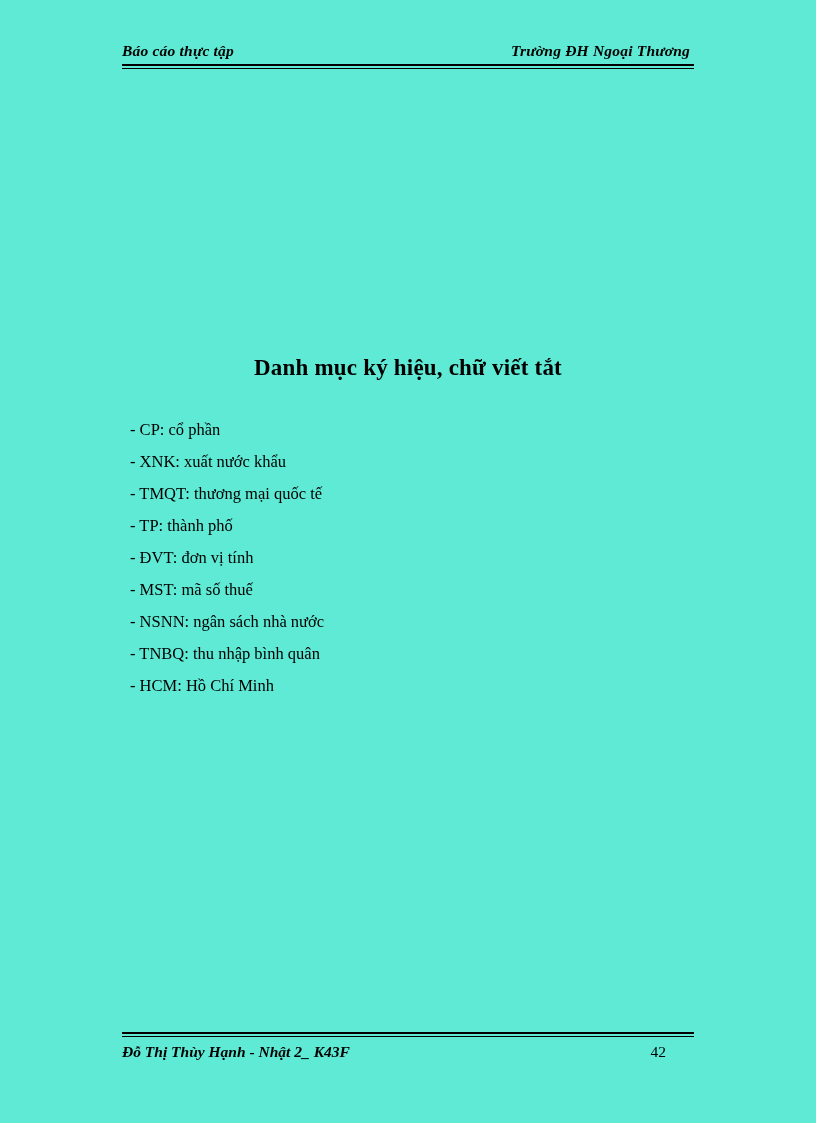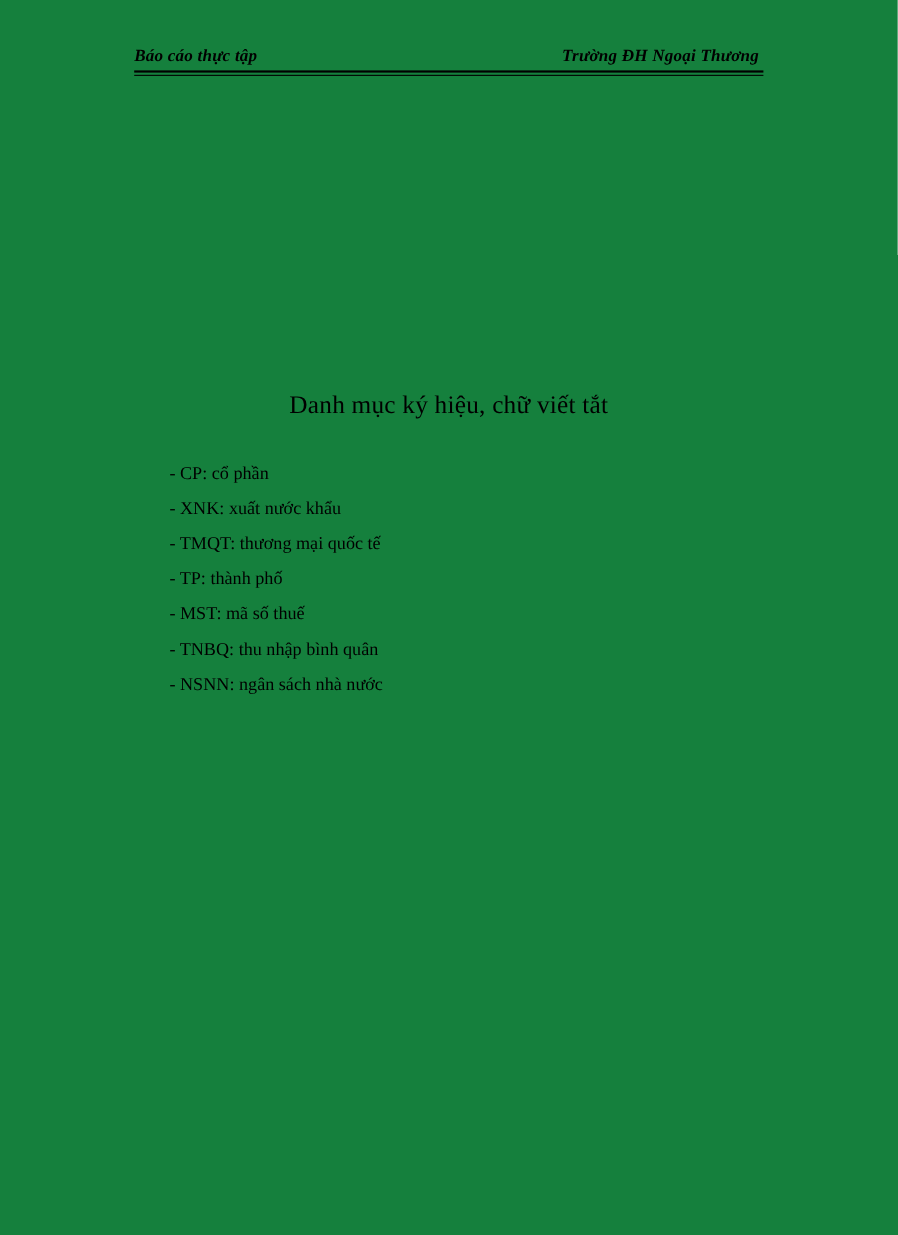--- a/index.html
+++ b/index.html
@@ -11,21 +11,21 @@
     width: 816px;
     height: 1123px;
     font-family: "Liberation Serif", serif;
     color: #000000;
     position: relative;
     overflow: hidden;
   }
   .page {
     position: absolute;
     inset: 0;
-    background: #15803d;
+    background: #5eead4;
   }
 
   
   .header {
     position: absolute;
     left: 122px;
     top: 42px;
     width: 572px;
   }
   .header-row {
@@ -47,28 +47,28 @@
   }
 
   
   .doc-title {
     position: absolute;
     top: 355px;
     left: 0;
     width: 816px;
     text-align: center;
     font-size: 23px;
-    font-weight: normal;
+    font-weight: bold;
     letter-spacing: 0.2px;
   }
 
   
   .abbr-list {
     position: absolute;
-    left: 154px;
+    left: 130px;
     top: 414px;
     width: 560px;
   }
   .abbr-item {
     font-size: 16.5px;
     line-height: 32px;
     white-space: nowrap;
   }
 
   
@@ -113,19 +113,28 @@
     <div class="header-rule"></div>
   </div>
 
   <div class="doc-title">Danh mục ký hiệu, chữ viết tắt</div>
 
   <div class="abbr-list">
     <div class="abbr-item">- CP: cổ phần</div>
     <div class="abbr-item">- XNK: xuất nước khẩu</div>
     <div class="abbr-item">- TMQT: thương mại quốc tế</div>
     <div class="abbr-item">- TP: thành phố</div>
+    <div class="abbr-item">- ĐVT: đơn vị tính</div>
     <div class="abbr-item">- MST: mã số thuế</div>
+    <div class="abbr-item">- NSNN: ngân sách nhà nước</div>
     <div class="abbr-item">- TNBQ: thu nhập bình quân</div>
-    <div class="abbr-item">- NSNN: ngân sách nhà nước</div>
+    <div class="abbr-item">- HCM: Hồ Chí Minh</div>
   </div>
 
+  <div class="footer">
+    <div class="footer-rule"></div>
+    <div class="footer-row">
+      <span class="footer-left">Đỗ Thị Thùy Hạnh - Nhật 2_ K43F</span>
+      <span class="footer-page">42</span>
+    </div>
+  </div>
 
 </div>
 
 </body></html>

